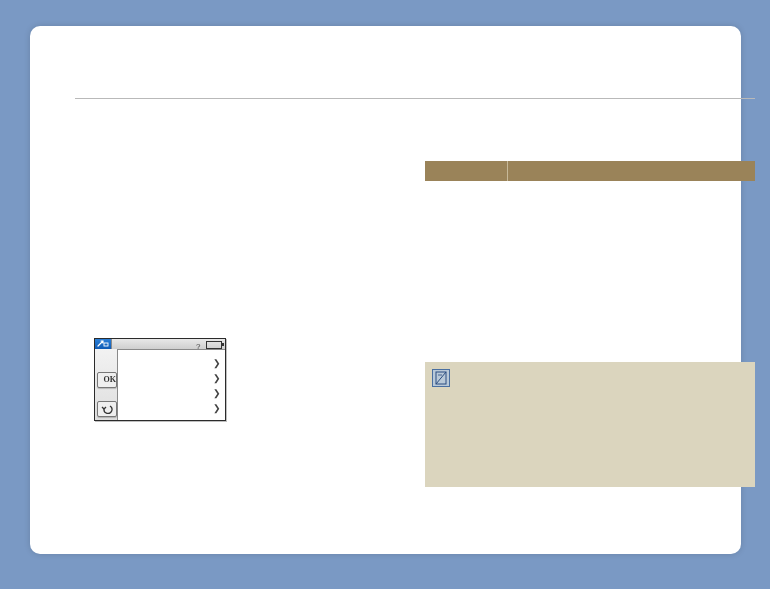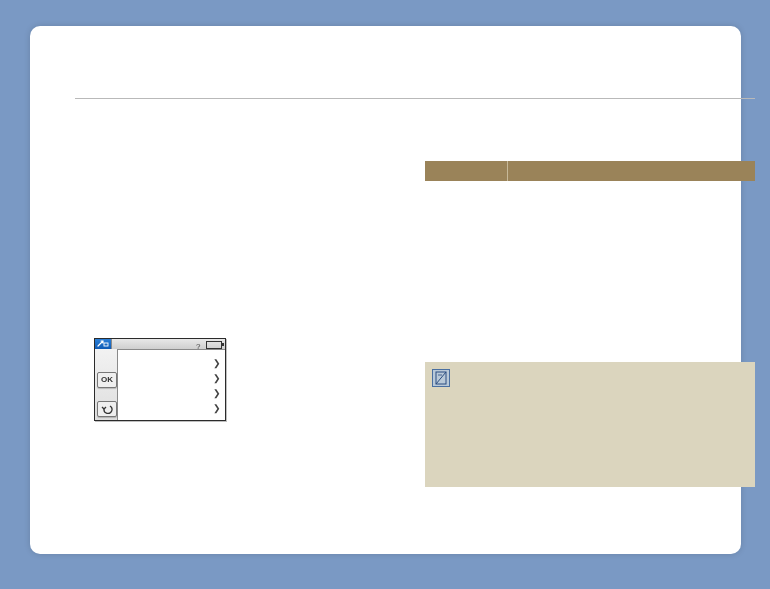--- a/index.html
+++ b/index.html
@@ -116,22 +116,23 @@
     position:absolute;right:22px;top:1px;width:8px;height:8px;
   }
   .cam .leftcol{
     position:absolute;left:0;top:10px;width:22px;bottom:0;
     background:linear-gradient(#f2f2f2,#dedede);
     border-right:1px solid #8a8a8a;
   }
   .cam .okbtn{
     position:absolute;left:2px;top:23px;width:18px;height:14px;
     background:#efefef;border:1px solid #777;border-radius:2px;
-    font-size:8px;font-weight:bold;text-align:center;line-height:14px;
+    font-size:8px;font-weight:bold;text-align:right;line-height:14px;
     box-shadow:0 1px 1px rgba(0,0,0,.2);
+    font-family:Liberation Serif, serif;
   }
   .cam .backbtn{
     position:absolute;left:2px;bottom:3px;width:18px;height:14px;
     background:#efefef;border:1px solid #777;border-radius:2px;
     text-align:center;line-height:12px;
     box-shadow:0 1px 1px rgba(0,0,0,.2);
   }
   .cam .backbtn svg{display:inline-block;vertical-align:middle;}
   .cam .list{
     position:absolute;left:22px;top:10px;right:0;bottom:0;

